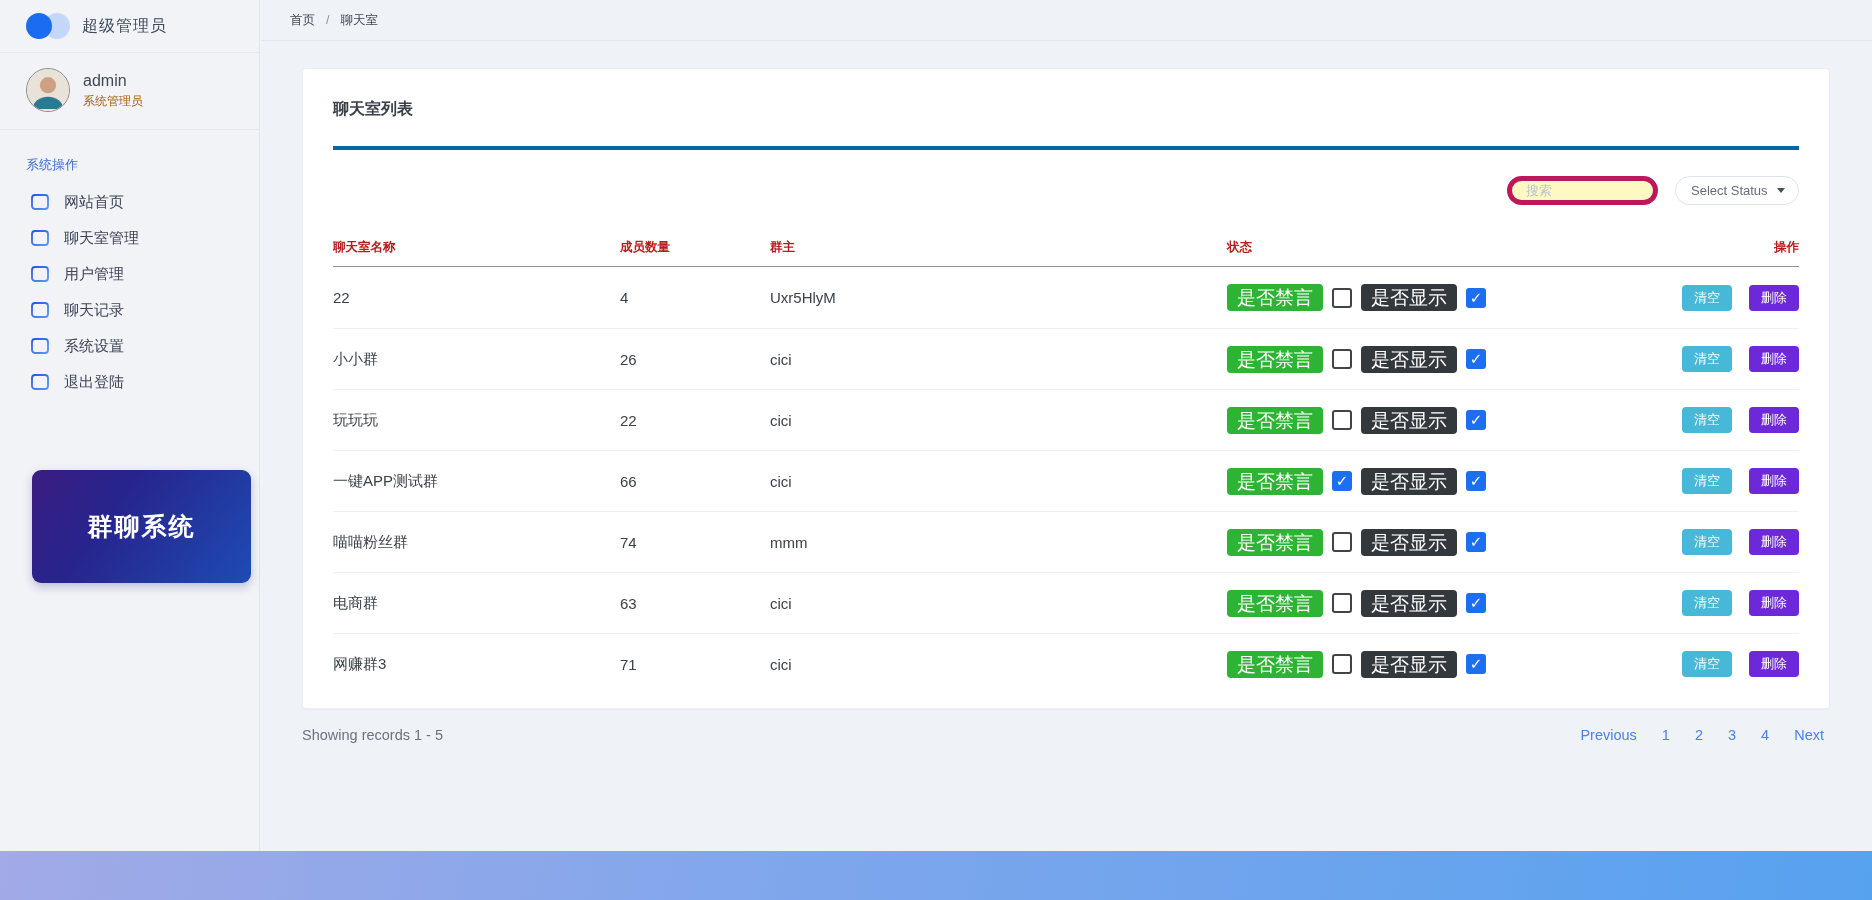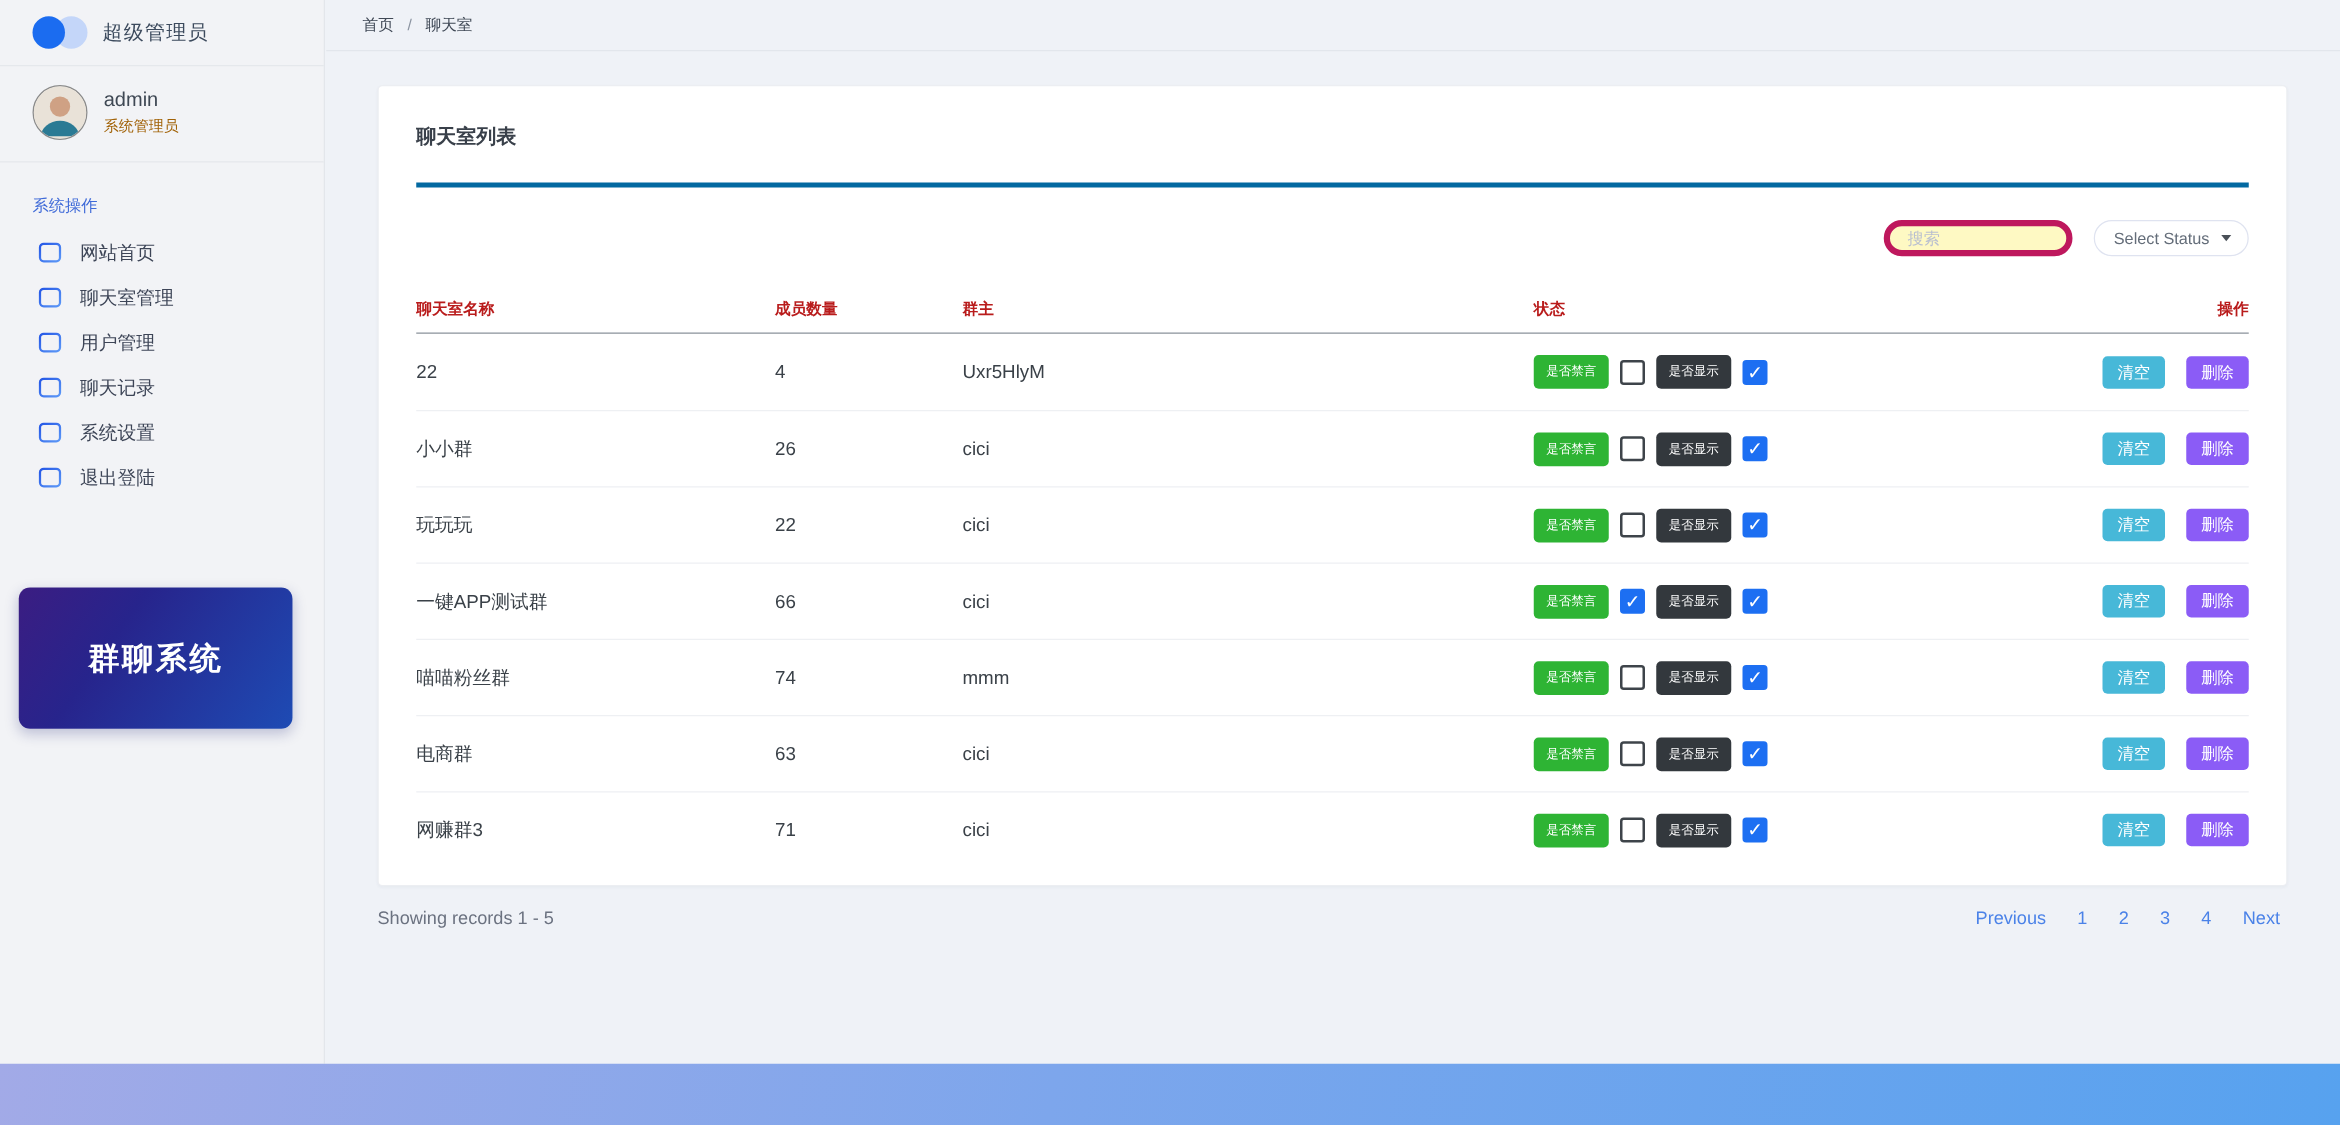--- a/index.html
+++ b/index.html
@@ -26,21 +26,21 @@
   .user-name { font-size:16px; color:#3f4854; line-height:20px; }
   .user-role { font-size:12px; color:#a16207; margin-top:2px; }
 
   .side-section { margin:26px 26px 10px; font-size:13px; color:#3f6ad8; }
   .side-menu { list-style:none; }
   .side-item { height:36px; display:flex; align-items:center; gap:14px;
     padding:0 26px 0 30px; cursor:pointer; }
   .side-item .mi { width:20px; height:20px; flex:0 0 auto; }
   .side-item .lbl { font-size:15px; color:#3d4557; }
 
-  .brand-box { position:absolute; left:15px; top:470px; width:219px; height:113px;
+  .brand-box { position:absolute; left:32px; top:470px; width:219px; height:113px;
     border-radius:9px; display:flex; align-items:center; justify-content:center;
     background:linear-gradient(125deg,#3b1d82 0%,#27248c 35%,#1e4bb4 100%);
     box-shadow:0 4px 10px rgba(30,40,120,.25); }
   .brand-box span { color:#ffffff; font-size:25px; font-weight:bold; letter-spacing:2px; }
 
   
   .main { position:absolute; left:261px; right:0; top:0; bottom:49px; }
   .breadcrumb { height:41px; display:flex; align-items:center; gap:11px;
     padding-left:29px; font-size:12.5px; color:#3f4855;
     border-bottom:1px solid #e2e6ec; }
@@ -73,34 +73,34 @@
   .cell { font-size:15px; color:#3a4148; }
   .hcell { font-size:12.5px; font-weight:600; color:#b91c1c; }
   .c-name    { width:287px; }
   .c-members { width:150px; }
   .c-owner   { width:457px; }
   .c-status  { flex:1; display:flex; align-items:center; gap:9px; }
   .c-actions { width:143px; display:flex; justify-content:flex-end; gap:17px; }
   .h-actions { text-align:right; }
 
   .badge { display:inline-block; padding:6px 10px; border-radius:4px;
-    font-size:10px; color:#fff; cursor:pointer; line-height:15px; }
+    font-size:19px; color:#fff; cursor:pointer; line-height:15px; }
   .badge-green { background:#2eb434; }
   .badge-dark  { background:#33383d; }
   .checkbox { width:20px; height:20px; border-radius:3px; background:#fff;
     border:2px solid #3e444a; cursor:pointer; position:relative; flex:0 0 auto; }
   .checkbox.checked { background:#1d6ff2; border-color:#1d6ff2; }
   .checkbox.checked::after { content:"✓"; position:absolute; left:0; right:0; top:0;
     bottom:0; display:flex; align-items:center; justify-content:center;
     color:#fff; font-size:15px; font-weight:bold; }
 
   .btn { border:none; border-radius:4px; padding:6px 12px; font-size:13px;
     color:#fff; cursor:pointer; font-family:inherit; line-height:14px; }
   .btn-clear  { background:#47b8d8; }
-  .btn-delete { background:#8b5cf6; }
+  .btn-delete { background:#6d28d9; }
 
   
   .list-footer { margin:16px 42px 0 41px; display:flex;
     justify-content:space-between; align-items:center; }
   .showing { font-size:14.5px; color:#6b7280; }
   .pagination { display:flex; align-items:center; gap:13px; }
   .page-link { font-size:14.5px; color:#4a82e8; padding:2px 6px; cursor:pointer; }
 
   .bottom-band { position:absolute; left:0; right:0; bottom:0; height:49px;
     background:linear-gradient(100deg,#a2aae7 0%,#7da6ec 45%,#57a2ef 100%); }

